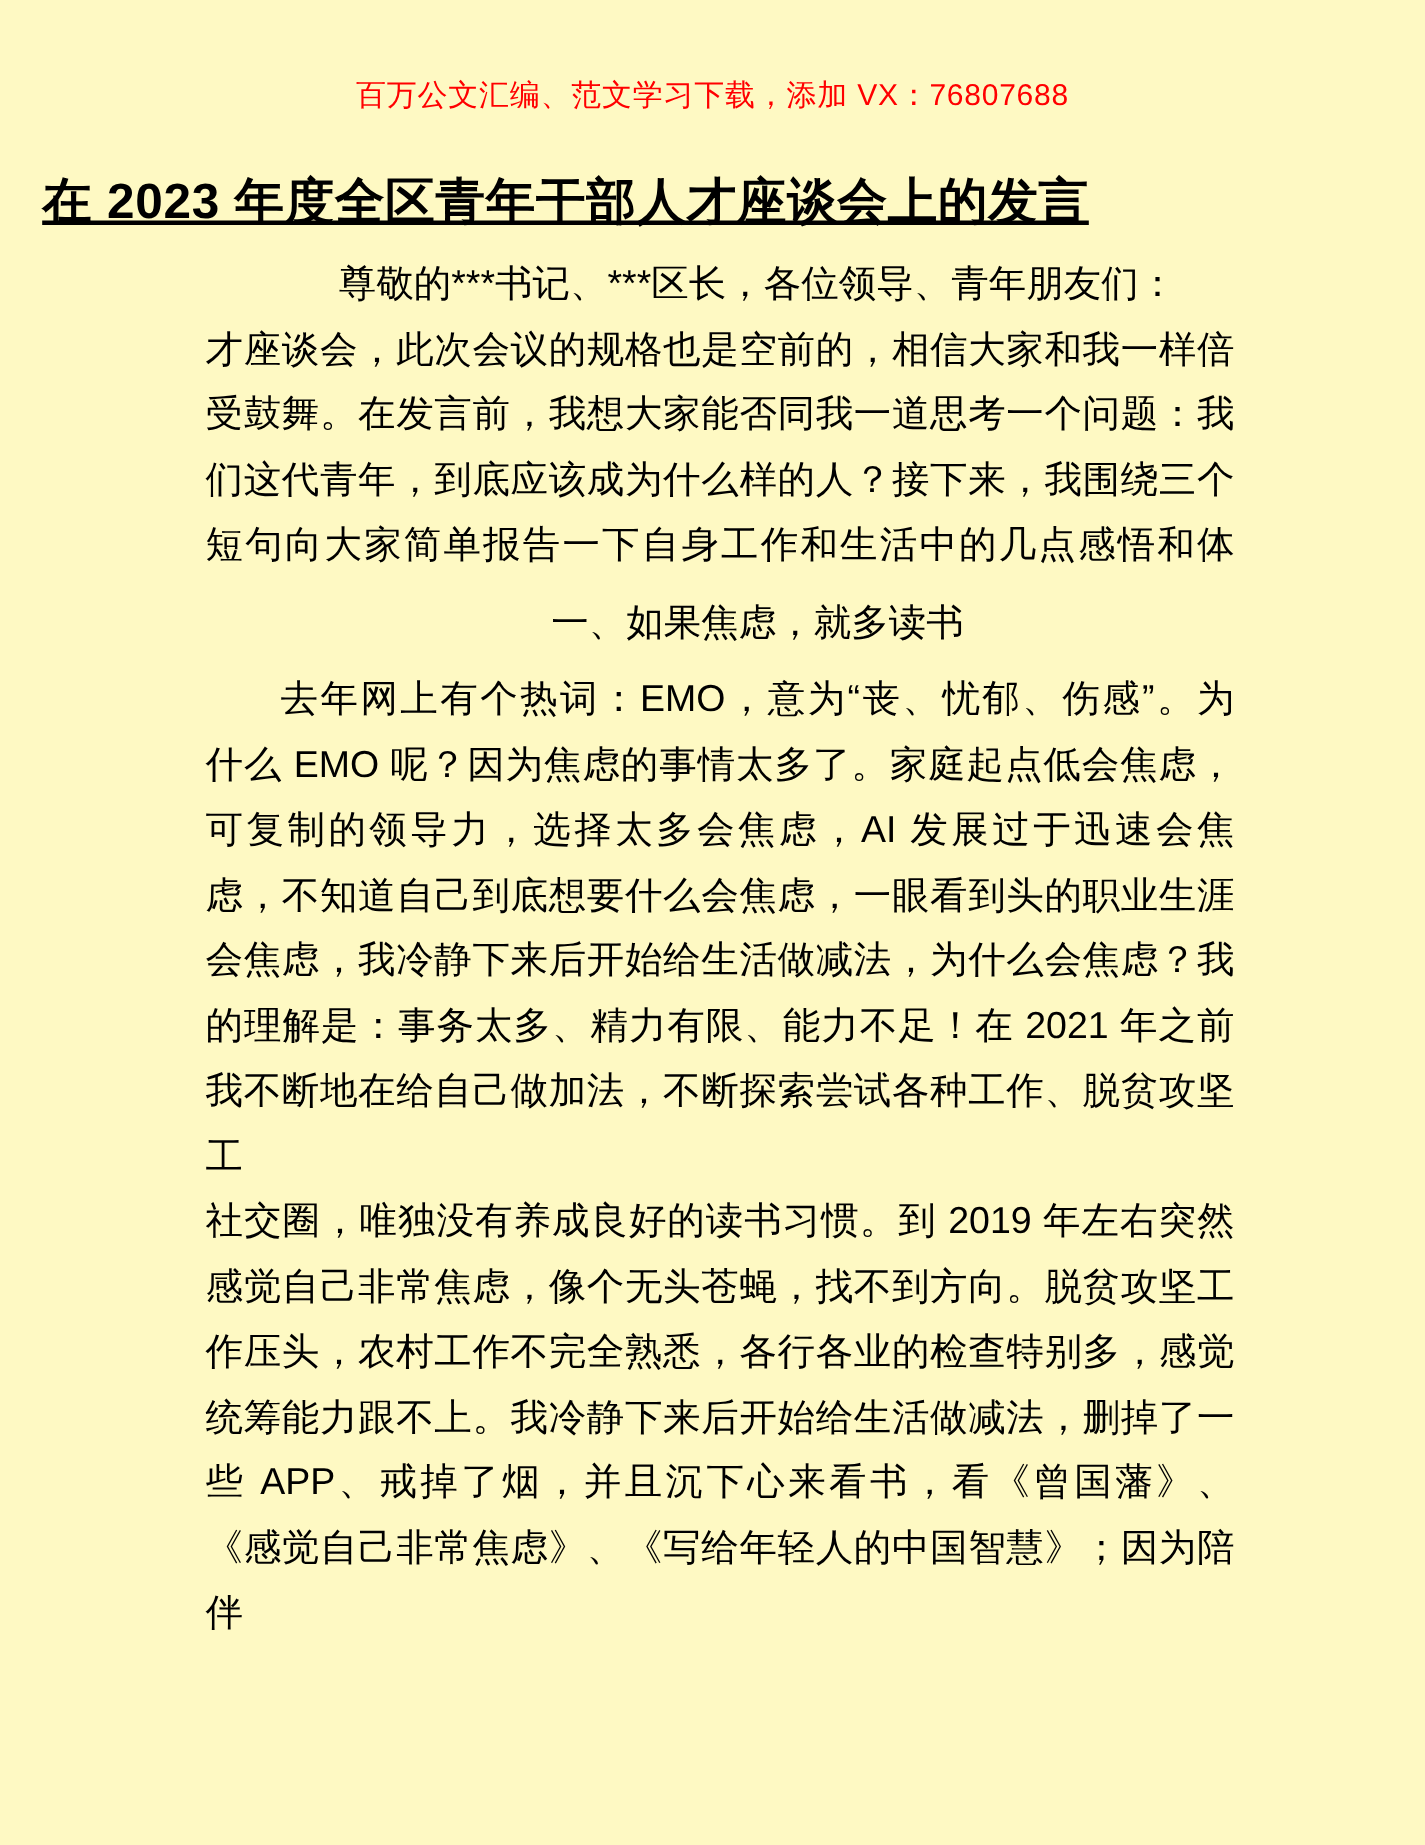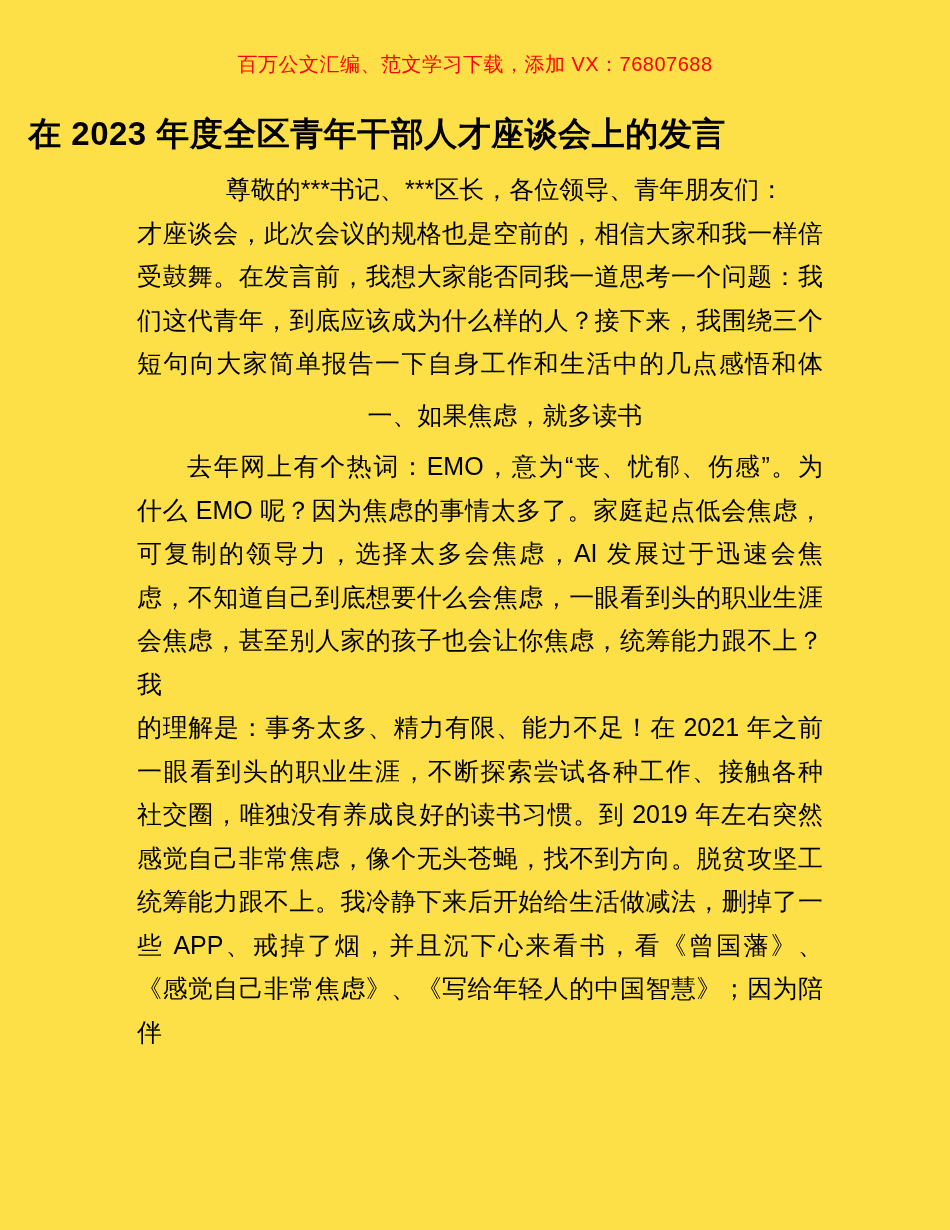--- a/index.html
+++ b/index.html
@@ -4,21 +4,21 @@
 <style>
   html, body {
     margin: 0;
     padding: 0;
     background: #ffffff;
   }
   .page {
     position: relative;
     width: 950px;
     height: 1230px;
-    background: #fde047;
+    background: #fef9c3;
     overflow: hidden;
     font-family: "Liberation Sans", sans-serif;
   }
   .notice {
     position: absolute;
     top: 50px;
     left: 0;
     width: 950px;
     text-align: center;
     font-size: 20px;
@@ -30,20 +30,21 @@
     position: absolute;
     top: 110px;
     left: 0;
     width: 754px;
     text-align: center;
     font-size: 33px;
     line-height: 48px;
     font-weight: 700;
     color: #000000;
     letter-spacing: 0.5px;
+    text-decoration: underline;
   }
   .doc-body {
     position: absolute;
     top: 168px;
     left: 137px;
     width: 686px;
     color: #000000;
   }
   .line {
     font-size: 25px;
@@ -77,22 +78,23 @@
       <div class="line indent">尊敬的***书记、***区长，各位领导、青年朋友们：</div>
       <div class="line justify">才座谈会，此次会议的规格也是空前的，相信大家和我一样倍</div>
       <div class="line justify">受鼓舞。在发言前，我想大家能否同我一道思考一个问题：我</div>
       <div class="line justify">们这代青年，到底应该成为什么样的人？接下来，我围绕三个</div>
       <div class="line justify">短句向大家简单报告一下自身工作和生活中的几点感悟和体</div>
       <div class="line indent space-before">一、如果焦虑，就多读书</div>
       <div class="line indent justify space-before">去年网上有个热词：EMO，意为“丧、忧郁、伤感”。为</div>
       <div class="line justify">什么 EMO 呢？因为焦虑的事情太多了。家庭起点低会焦虑，</div>
       <div class="line justify">可复制的领导力，选择太多会焦虑，AI 发展过于迅速会焦</div>
       <div class="line justify">虑，不知道自己到底想要什么会焦虑，一眼看到头的职业生涯</div>
-      <div class="line justify">会焦虑，甚至别人家的孩子也会让你焦虑，统筹能力跟不上？我</div>
+      <div class="line justify">会焦虑，我冷静下来后开始给生活做减法，为什么会焦虑？我</div>
       <div class="line justify">的理解是：事务太多、精力有限、能力不足！在 2021 年之前</div>
-      <div class="line justify">一眼看到头的职业生涯，不断探索尝试各种工作、接触各种</div>
+      <div class="line justify">我不断地在给自己做加法，不断探索尝试各种工作、脱贫攻坚工</div>
       <div class="line justify">社交圈，唯独没有养成良好的读书习惯。到 2019 年左右突然</div>
       <div class="line justify">感觉自己非常焦虑，像个无头苍蝇，找不到方向。脱贫攻坚工</div>
+      <div class="line justify">作压头，农村工作不完全熟悉，各行各业的检查特别多，感觉</div>
       <div class="line justify">统筹能力跟不上。我冷静下来后开始给生活做减法，删掉了一</div>
       <div class="line justify">些 APP、戒掉了烟，并且沉下心来看书，看《曾国藩》、</div>
       <div class="line justify">《感觉自己非常焦虑》、《写给年轻人的中国智慧》；因为陪伴</div>
     </div>
 </div>
 
 </body></html>

